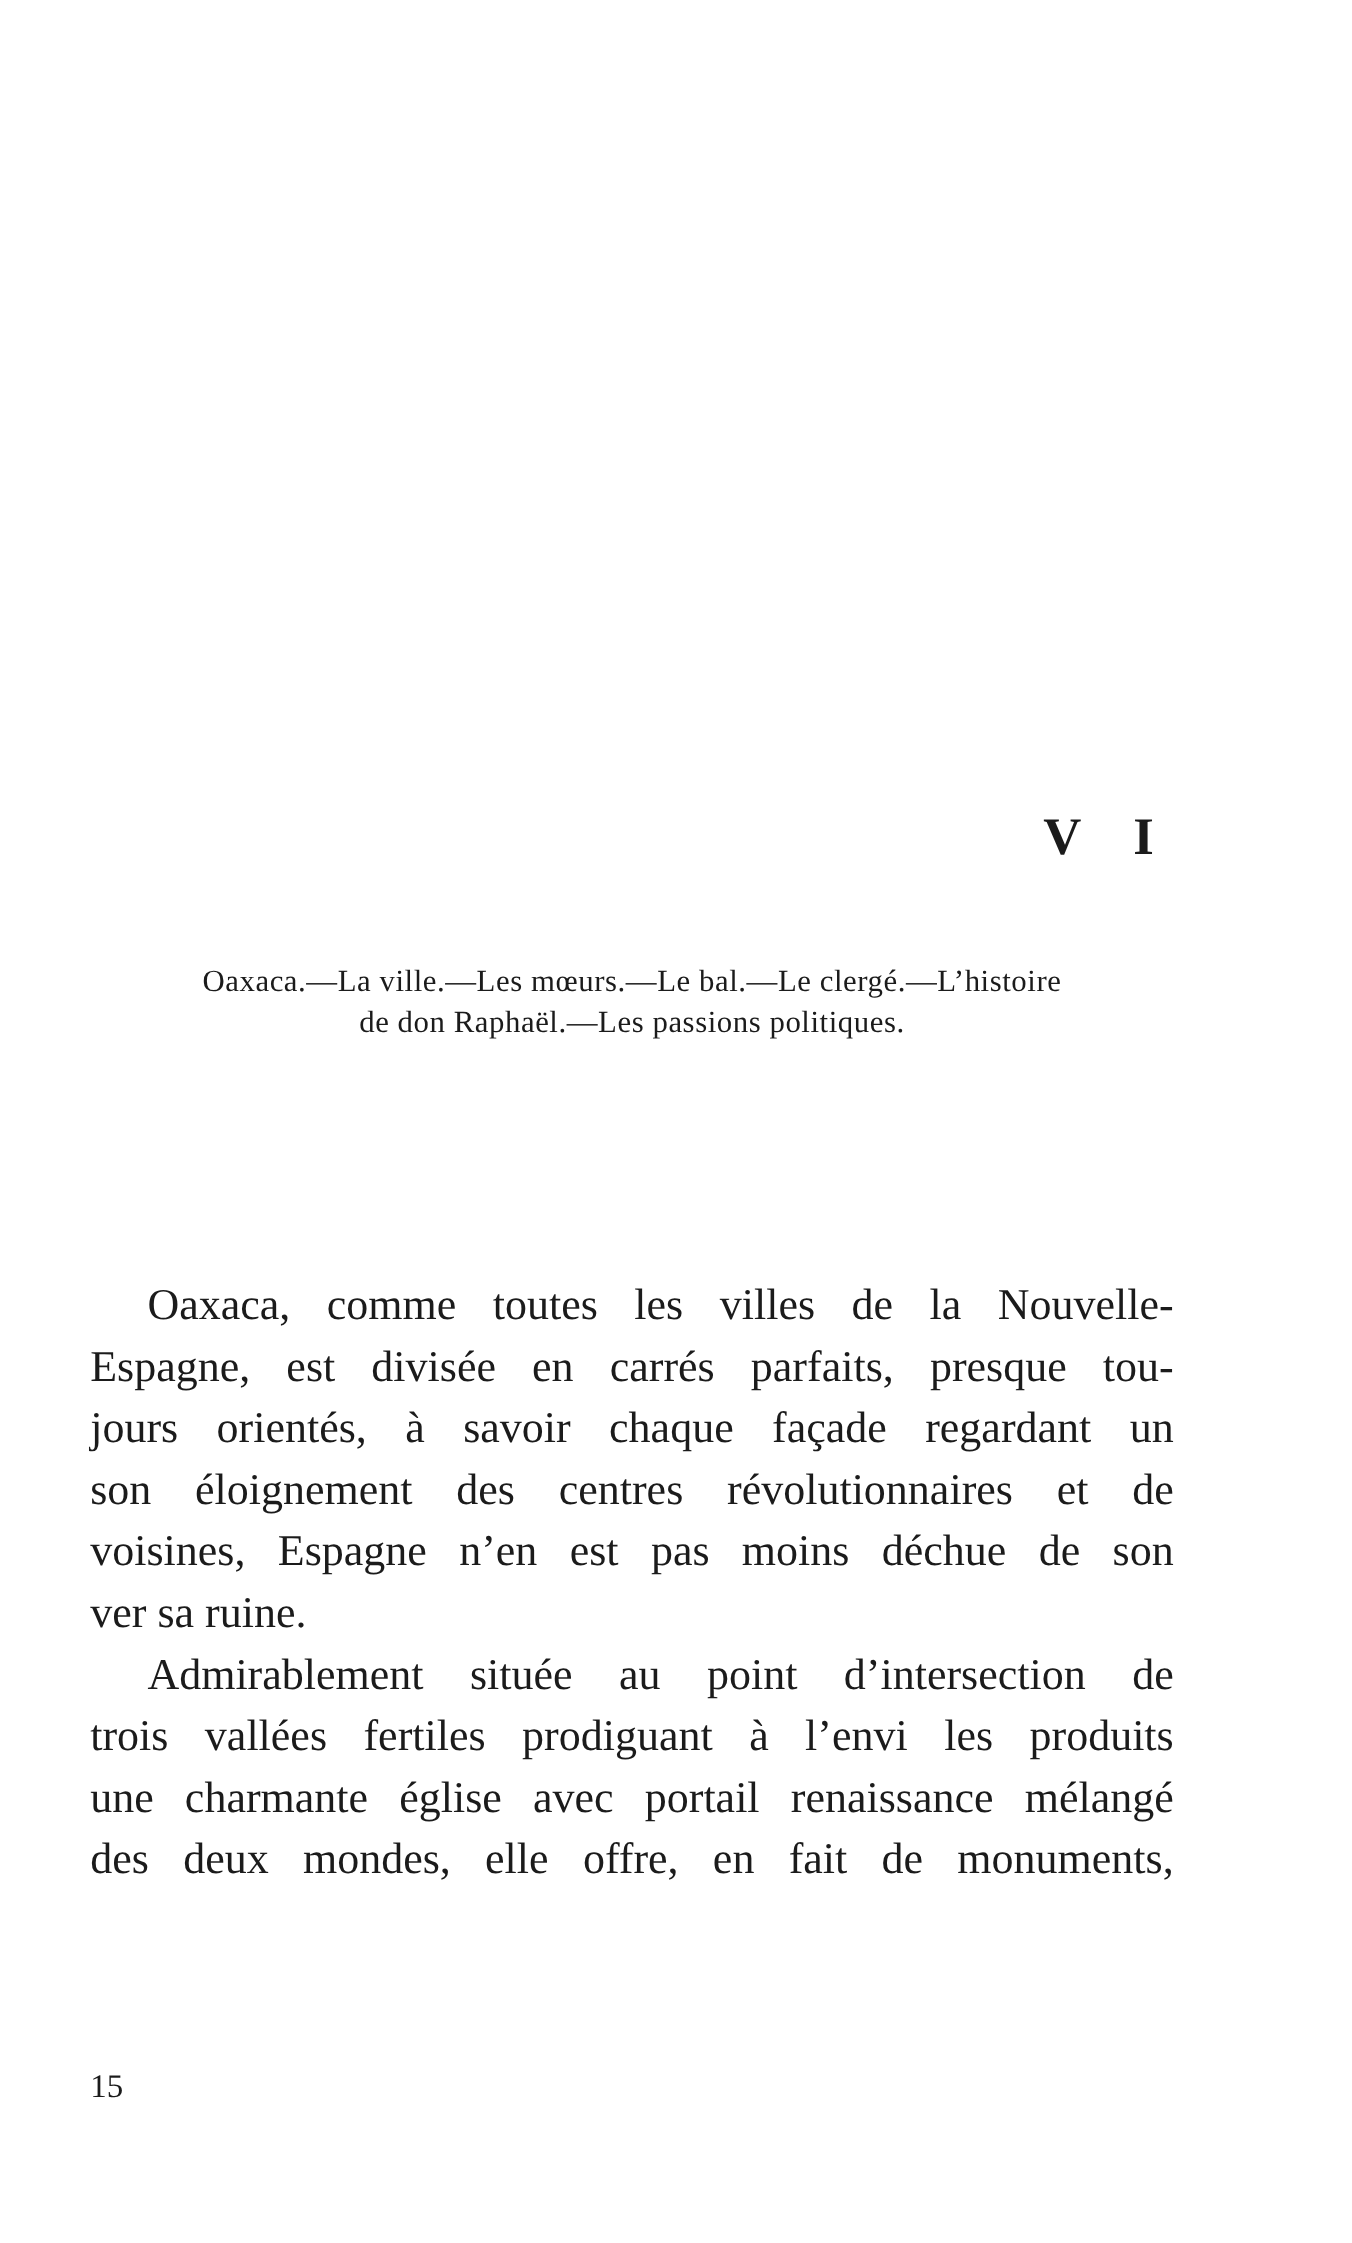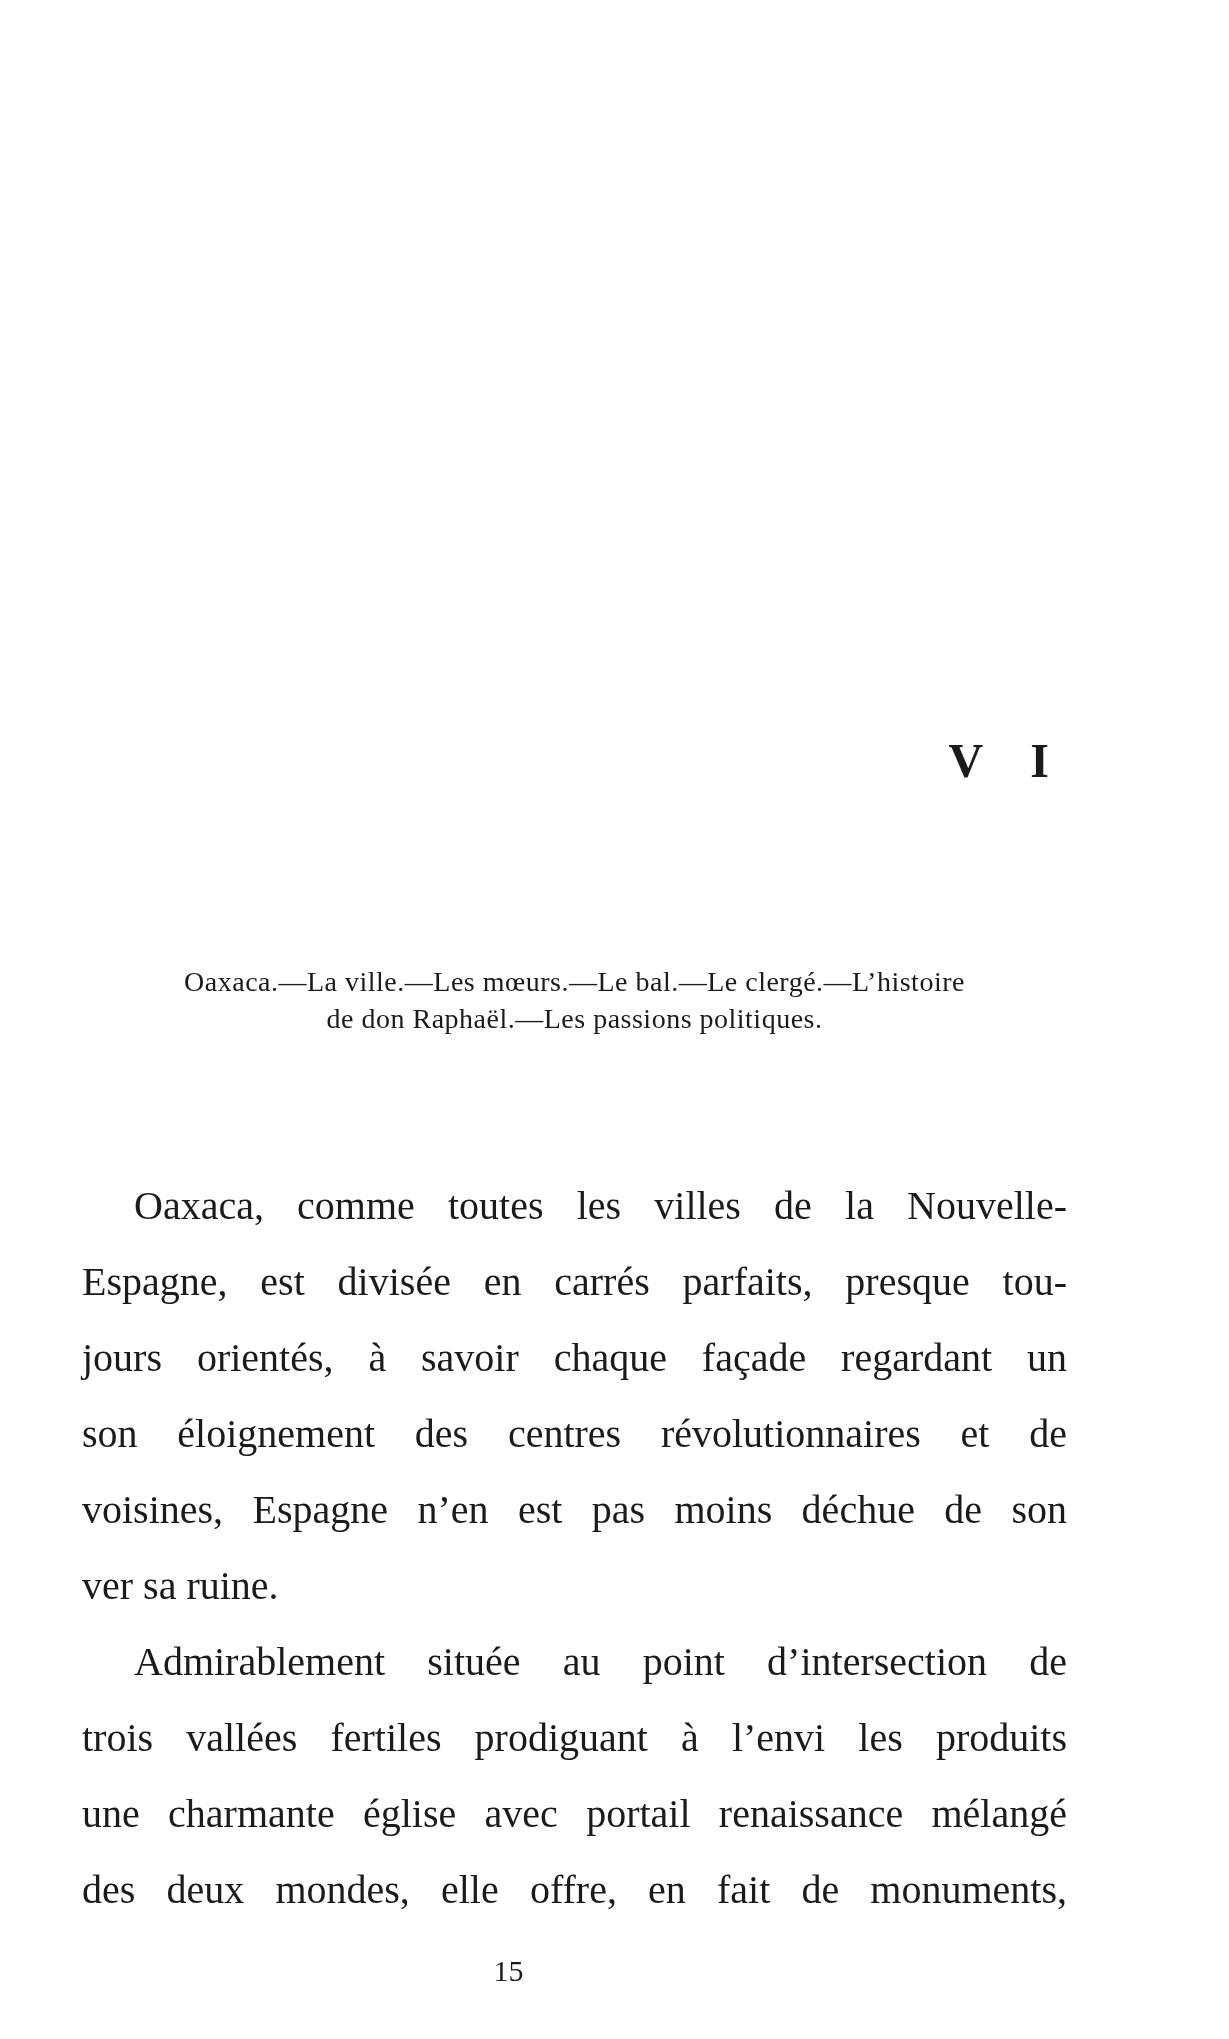--- a/index.html
+++ b/index.html
@@ -22,21 +22,21 @@
     left: 82px;
     width: 985px;
     text-align: right;
     font-size: 48px;
     font-weight: bold;
     letter-spacing: 18px;
     text-indent: 18px; 
   }
   .summary {
     position: absolute;
-    top: 963px;
+    top: 874px;
     left: 112px;
     width: 925px;
     text-align: center;
     font-size: 28px;
     line-height: 37px;
     letter-spacing: 0.5px;
   }
   .body-text {
     position: absolute;
     top: 1158px;
@@ -45,36 +45,35 @@
     font-size: 40px;
     line-height: 56px;
   }
   .para {
     margin: 0;
     padding: 0;
   }
   .line {
     text-align: justify;
     text-align-last: justify;
-    margin-top: 20px;
   }
   .line.indent {
     text-indent: 52px;
   }
   .line.no-stretch {
     text-align-last: left;
   }
   .page-number {
     position: absolute;
-    top: 1954px;
+    top: 1880px;
     left: 82px;
     width: 985px;
     box-sizing: border-box;
     padding-right: 132px;
-    text-align: center;
+    text-align: left;
     font-size: 30px;
   }
 </style>
 </head>
 <body>
 
 <div class="page">
 
   <div class="chapter-number">V I</div>
 

